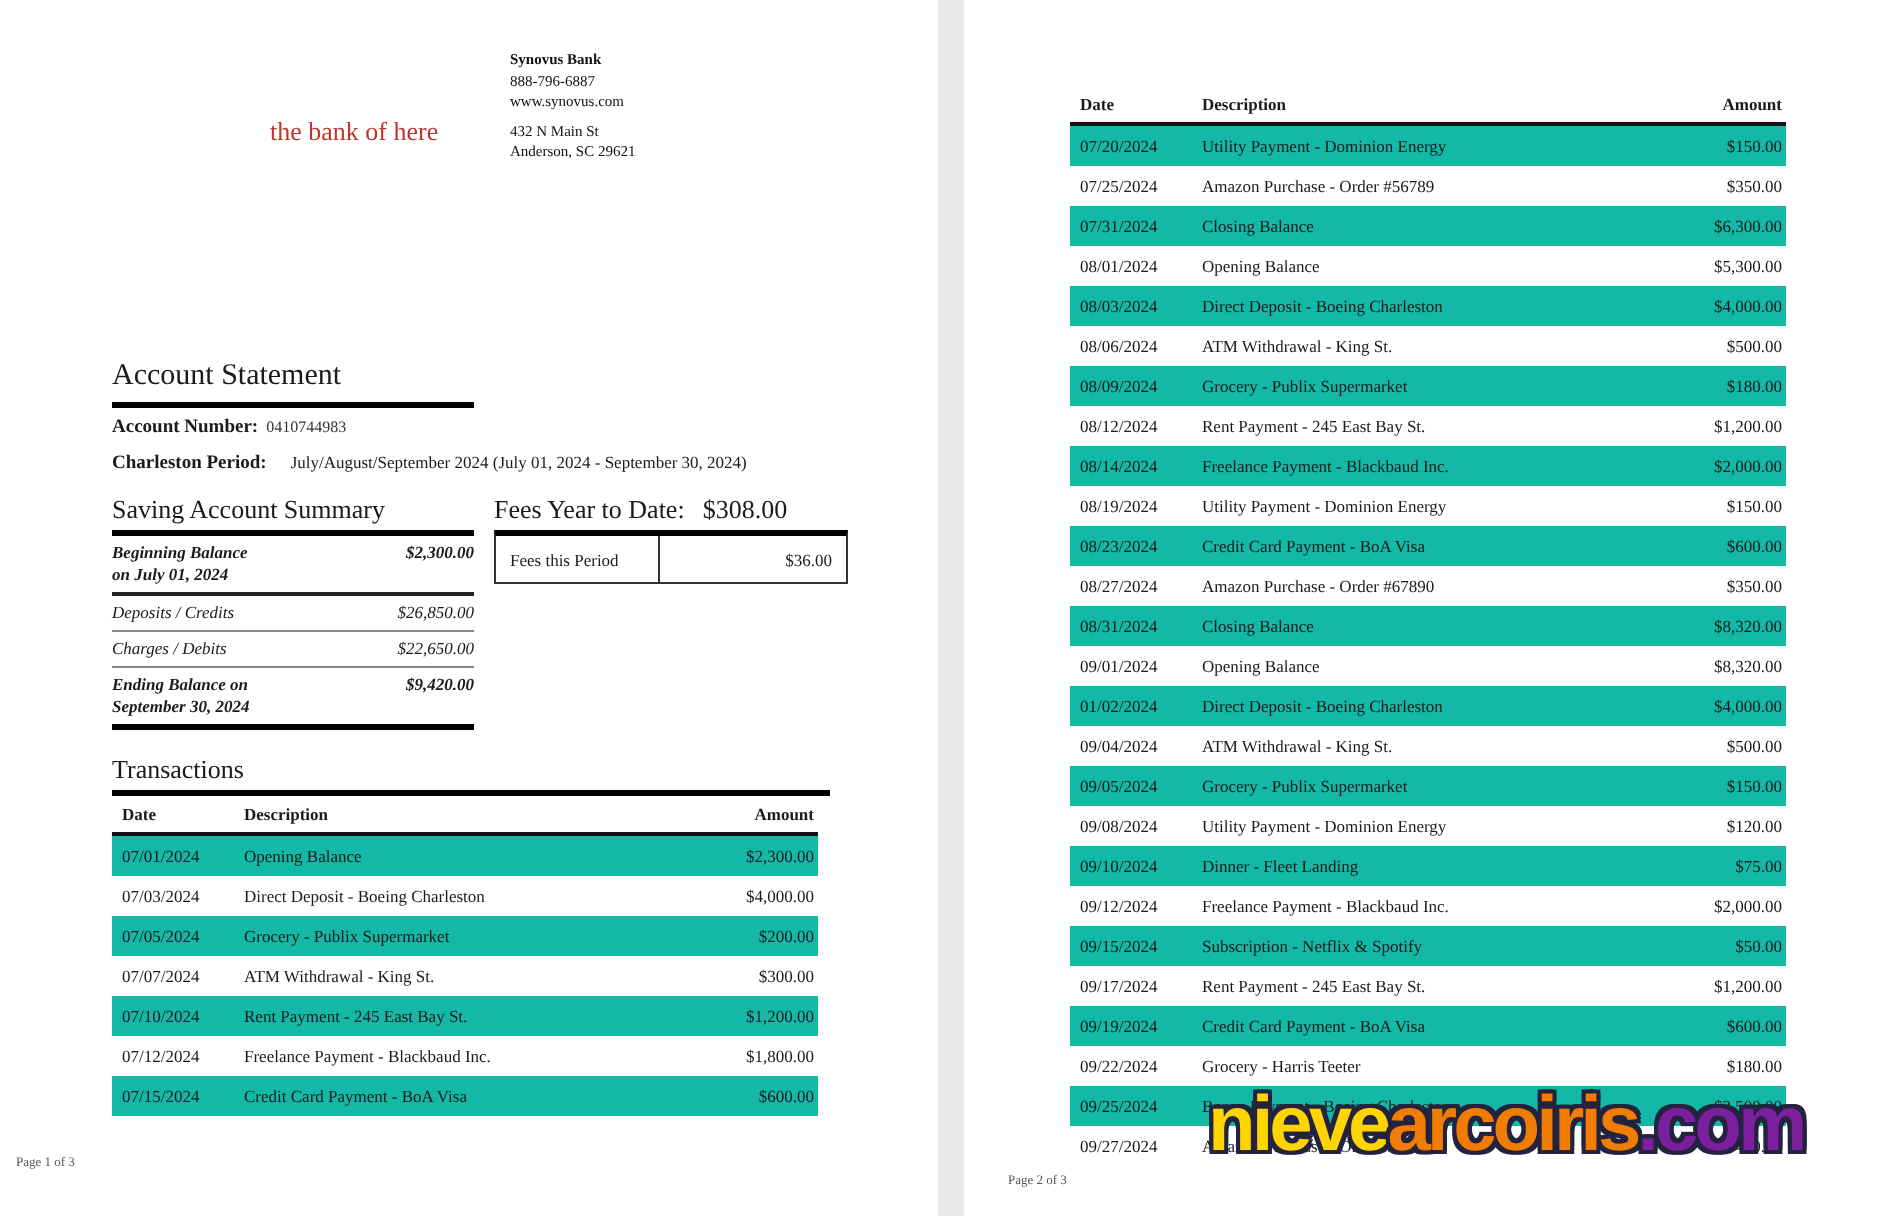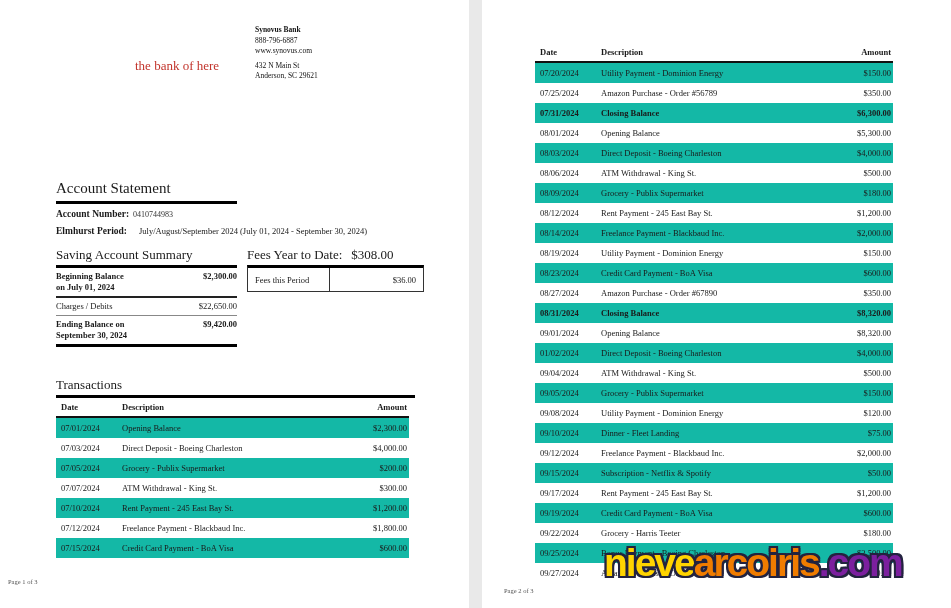--- a/index.html
+++ b/index.html
@@ -33,21 +33,21 @@
   .acct-line .lbl{font-weight:bold;}
   .acct-line .val{font-size:8px;color:#333;margin-left:4px;}
   .period-line{position:absolute;left:56px;top:226px;font-size:9.5px;}
   .period-line .lbl{font-weight:bold;}
   .period-line .val{font-size:8.5px;margin-left:12px;}
 
   .section-head{position:absolute;font-size:13px;}
   .fees-amt{margin-left:9px;}
 
   
-  .summary-table{position:absolute;left:56px;top:268px;width:181px;font-size:8.5px;}
+  .summary-table{position:absolute;left:56px;top:268px;width:181px;font-size:8.5px;font-style:italic;}
   .sum-row{display:flex;justify-content:space-between;align-items:flex-start;
            padding:3px 0 3px 0;}
   .sum-row .slabel{line-height:11px;}
   .sum-row .samount{white-space:nowrap;}
   .sum-row.bold{font-weight:bold;}
   .sum-row.b0{border-bottom:2px solid #222;}
   .sum-row.b1,.sum-row.b2{border-bottom:1px solid #888;}
   .sum-row.b3{border-bottom:3px solid #000;}
 
   
@@ -58,21 +58,21 @@
                      align-items:center;justify-content:flex-end;padding-right:7px;}
 
   
   .tx-table{position:absolute;font-size:8.5px;}
   #tx1{left:56px;top:399px;width:353px;}
   #tx2{left:53px;top:44px;width:358px;}
   .tx-header{display:flex;font-weight:bold;padding:3px 0 4px 0;
              border-bottom:2px solid #111;}
   .tx-row{display:flex;align-items:center;height:20px;}
   .tx-row.striped{background:#14b8a6;}
-  .tx-row.bold{font-weight:bold;justify-content:center;}
+  .tx-row.bold{font-weight:normal;justify-content:center;}
   .c-date{width:56px;padding-left:5px;flex:none;}
   .c-desc{flex:1;padding-left:5px;}
   .c-amt{width:80px;text-align:right;flex:none;padding-right:2px;}
 
   .page-footer{position:absolute;font-size:6.5px;color:#555;}
   #footer1{left:8px;top:578px;}
   #footer2{left:22px;top:587px;}
 
   
   .watermark{position:absolute;left:604px;top:541px;z-index:10;
@@ -99,33 +99,39 @@
   </div>
 
 
   <div class="doc-title">Account Statement</div>
   <div class="rule" style="left:56px;top:201px;width:181px;height:2.5px;"></div>
 
   <div class="acct-line">
     <span class="lbl">Account Number:</span><span class="val">0410744983</span>
   </div>
   <div class="period-line">
-    <span class="lbl">Elmhurst Period:</span><span class="val">July/August/September 2024  (July 01, 2024 - September 30, 2024)</span>
+    <span class="lbl">Charleston Period:</span><span class="val">July/August/September 2024  (July 01, 2024 - September 30, 2024)</span>
   </div>
 
   <div class="section-head" style="left:56px;top:247px;">Saving Account Summary</div>
   <div class="rule" style="left:56px;top:265px;width:181px;height:2.5px;"></div>
   <div class="summary-table">
       <div class="sum-row b0 bold">
         <div class="slabel">
           <div>Beginning Balance</div>
           <div>on July 01, 2024</div>
         </div>
         <div class="samount">$2,300.00</div>
       </div>
+      <div class="sum-row b1">
+        <div class="slabel">
+          <div>Deposits / Credits</div>
+        </div>
+        <div class="samount">$26,850.00</div>
+      </div>
       <div class="sum-row b2">
         <div class="slabel">
           <div>Charges / Debits</div>
         </div>
         <div class="samount">$22,650.00</div>
       </div>
       <div class="sum-row b3 bold">
         <div class="slabel">
           <div>Ending Balance on</div>
           <div>September 30, 2024</div>

